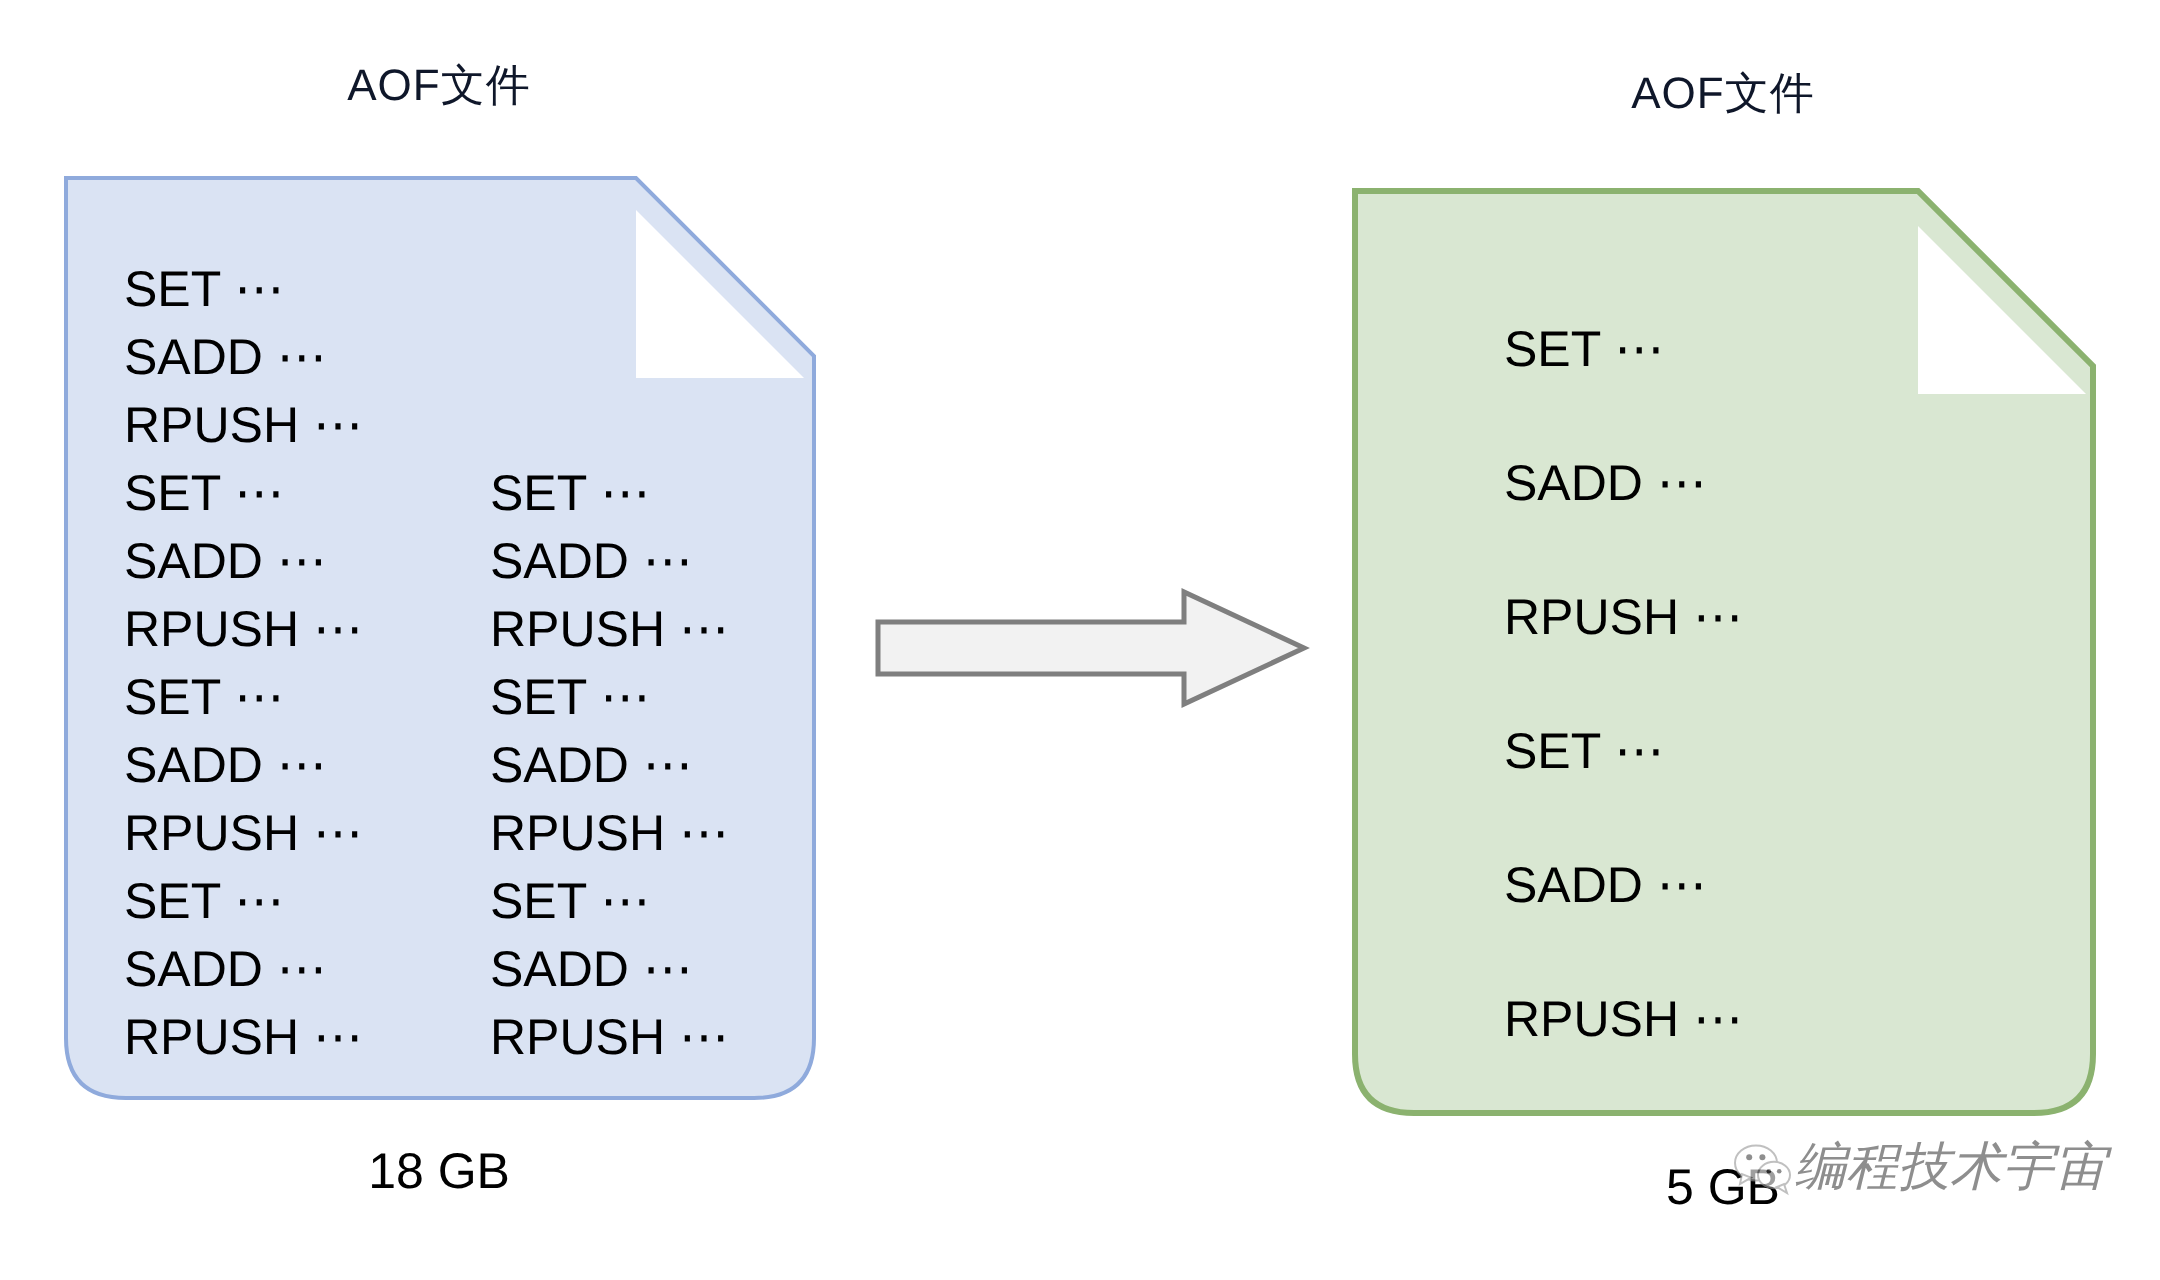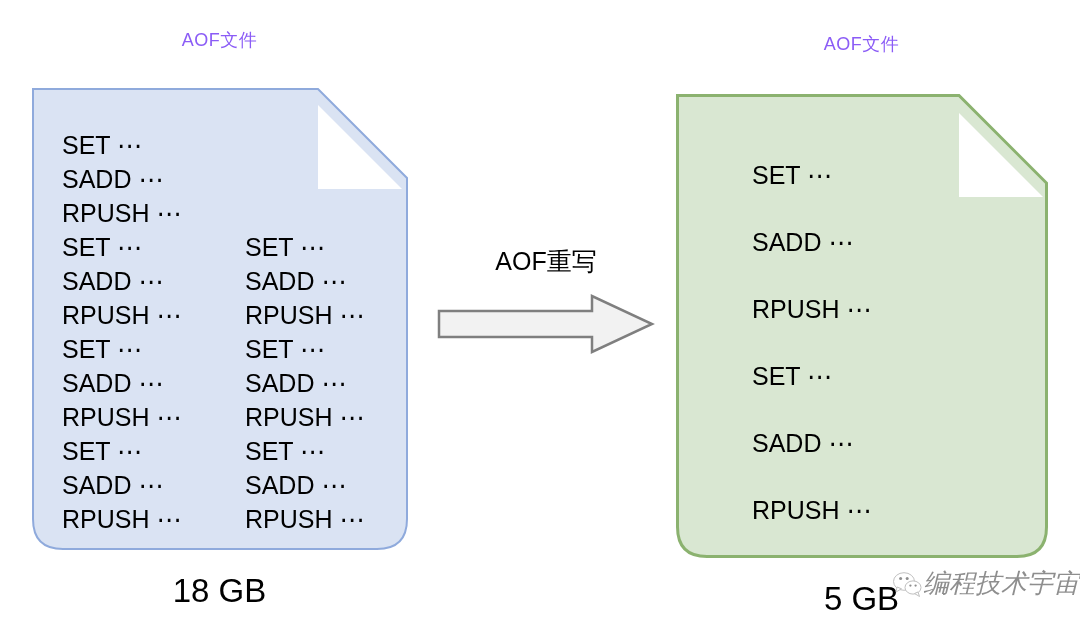--- a/index.html
+++ b/index.html
@@ -15,22 +15,22 @@
   }
   #canvas {
     position: relative;
     width: 1080px;
     height: 640px;
   }
 
   
   .doc-title {
     position: absolute;
-    font-size: 18px;
-    color: #8b5cf6;
+    font-size: 22px;
+    color: #0f172a;
     letter-spacing: 0.5px;
     text-align: center;
     white-space: nowrap;
   }
   #title-left  { left: 32px;  top: 28px; width: 375px; }
   #title-right { left: 676px; top: 32px; width: 371px; }
 
   
   .doc {
     position: absolute;
@@ -77,32 +77,32 @@
   }
   #rewrite-arrow {
     position: absolute;
     left: 437px;
     top: 294px;
   }
 
   
   .size-label {
     position: absolute;
-    font-size: 33px;
+    font-size: 25px;
     color: #000000;
     text-align: center;
     white-space: nowrap;
   }
   #size-left  { left: 32px;  top: 572px; width: 375px; }
   #size-right { left: 676px; top: 580px; width: 371px; }
 
   
   #watermark {
     position: absolute;
-    left: 892px;
+    left: 866px;
     top: 566px;
     display: flex;
     align-items: center;
     opacity: 0.62;
     pointer-events: none;
     text-align: center;
   }
   #watermark .wm-logo {
     width: 30px;
     height: 30px;
@@ -151,21 +151,20 @@
     <div class="code-line">SET ⋯</div>
     <div class="code-line">SADD ⋯</div>
     <div class="code-line">RPUSH ⋯</div>
     <div class="code-line">SET ⋯</div>
     <div class="code-line">SADD ⋯</div>
     <div class="code-line">RPUSH ⋯</div>
   </div>
 
   <div class="size-label" id="size-left">18 GB</div>
 
-  <div id="rewrite-label">AOF重写</div>
 
   <div id="rewrite-arrow">
     <svg width="218" height="60" viewBox="0 0 218 60">
       <path d="M2,17 L155,17 L155,2 L215,30 L155,58 L155,43 L2,43 Z" fill="#f2f2f2" stroke="#7f7f7f" stroke-width="2.5" stroke-linejoin="miter"></path>
     </svg>
   </div>
 
   <div class="doc-title" id="title-right">AOF文件</div>
 
   <div class="doc" id="doc-right" style="left:676px; top:94px;">

